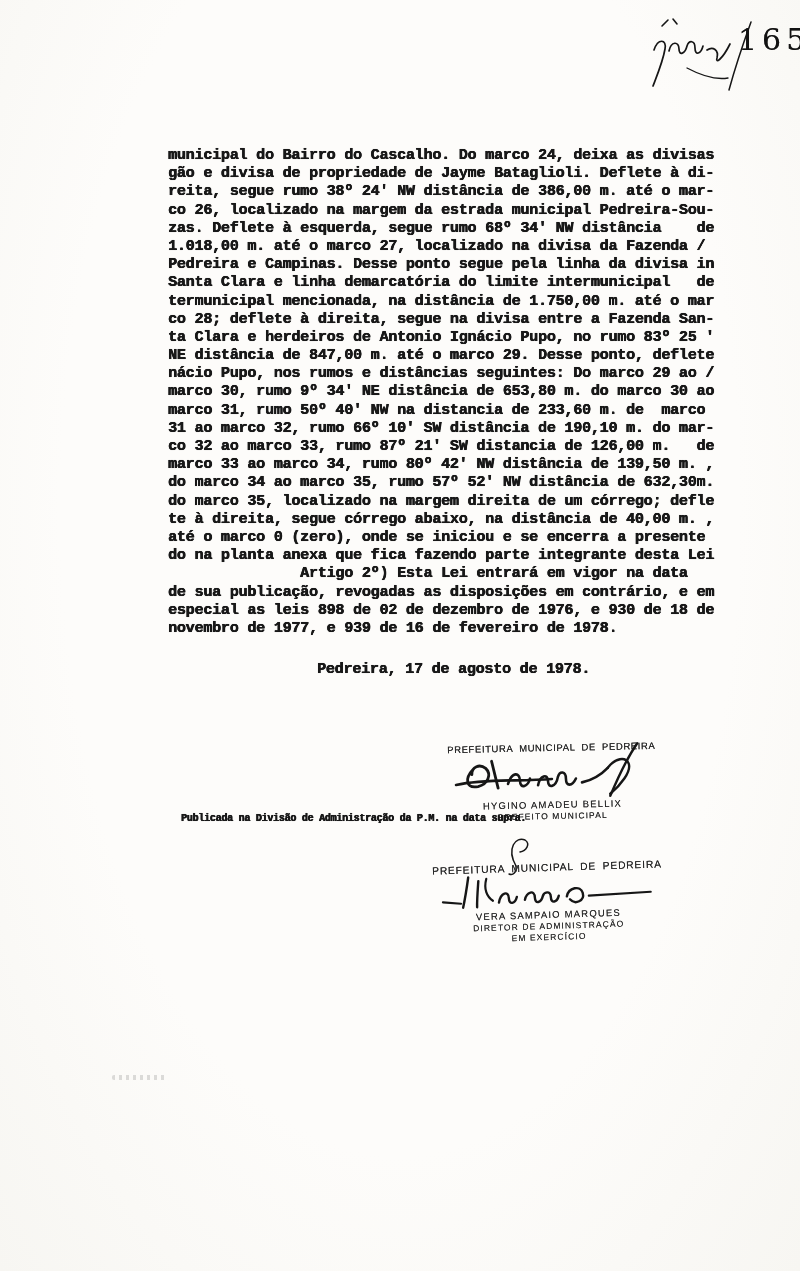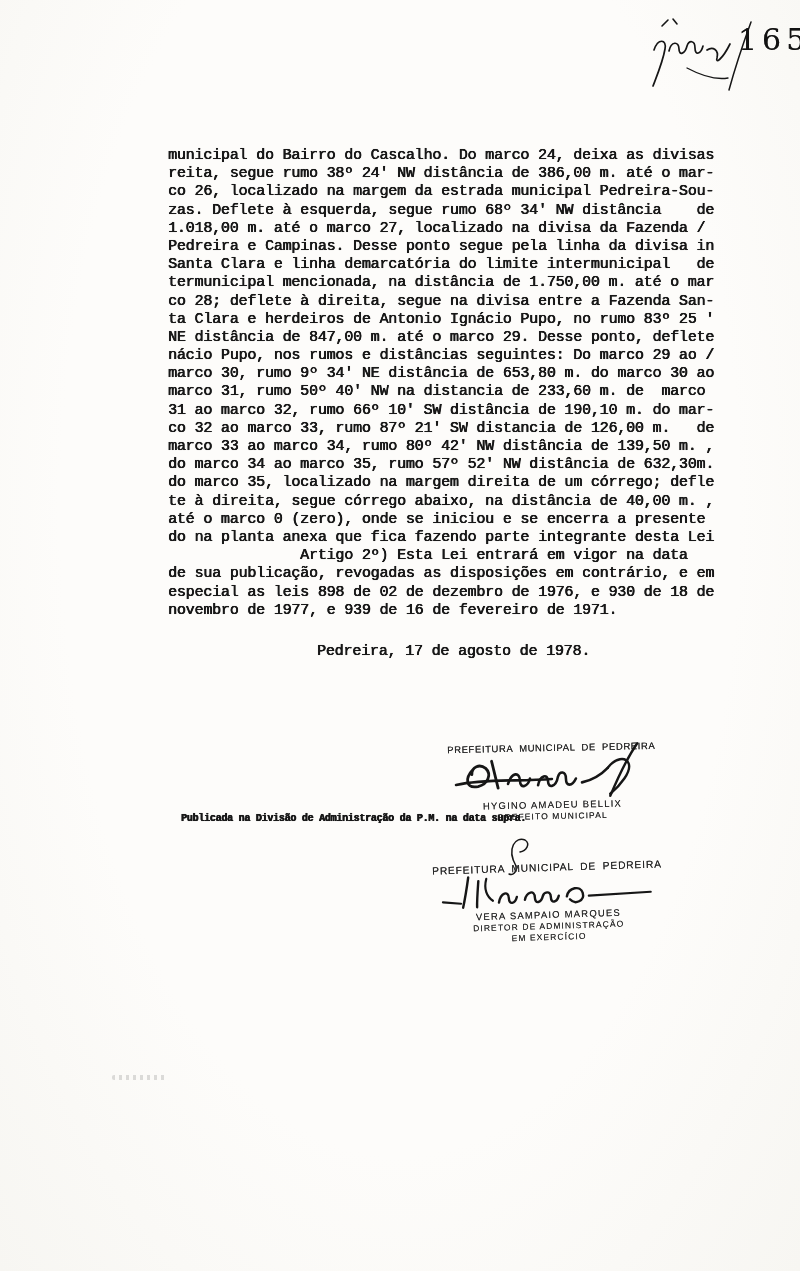--- a/index.html
+++ b/index.html
@@ -9,21 +9,21 @@
     font-family:"Liberation Mono","DejaVu Sans Mono",monospace;
     position:relative;overflow:hidden;
     color:#1b1b1b;
   }
   .page{position:absolute;inset:0;background:
     radial-gradient(ellipse at 50% 40%, #fdfcfa 60%, #f7f6f2 100%);}
 
   
   .typed{
     position:absolute;left:168px;top:146px;width:590px;
-    font-size:15.1px;font-weight:normal;line-height:18.2px;
+    font-size:15.1px;font-weight:bold;line-height:18.2px;
     color:#181818;
     text-shadow:0.4px 0 0 #181818, 0 0.3px 0 rgba(10,10,10,.75), 0 0 0.7px rgba(0,0,0,.55);
     letter-spacing:-0.25px;
   }
   .line{white-space:pre;height:18.2px;}
   .date-line{white-space:pre;margin-top:23px;padding-left:149px;height:18.2px;}
   .publicada{
     position:absolute;left:181px;top:813px;white-space:pre;
     font-size:10px;font-weight:bold;color:#181818;
     text-shadow:0.4px 0 0 #181818, 0 0.3px 0 rgba(10,10,10,.75), 0 0 0.7px rgba(0,0,0,.55);
@@ -74,20 +74,21 @@
     <path d="M37,45 C39,35 47,35 47,43 C47,50 53,48 55,40 C57,34 63,34 63,42 C63,50 69,48 71,40" stroke-width="1.7"></path>
     <path d="M75,44 C81,40 87,44 85,52 C83,58 90,54 98,38" stroke-width="1.7"></path>
     <path d="M97,84 C103,62 111,38 119,16" stroke-width="1.5"></path>
     <path d="M55,62 C70,70 84,74 96,72" stroke-width="1.3"></path>
   </svg>
   <div class="page-number">165</div>
 
   <div class="typed">
     <div>
         <div class="line">municipal do Bairro do Cascalho. Do marco 24, deixa as divisas</div>
+        <div class="line">gão e divisa de propriedade de Jayme Bataglioli. Deflete à di-</div>
         <div class="line">reita, segue rumo 38º 24' NW distância de 386,00 m. até o mar-</div>
         <div class="line">co 26, localizado na margem da estrada municipal Pedreira-Sou-</div>
         <div class="line">zas. Deflete à esquerda, segue rumo 68º 34' NW distância    de</div>
         <div class="line">1.018,00 m. até o marco 27, localizado na divisa da Fazenda /</div>
         <div class="line">Pedreira e Campinas. Desse ponto segue pela linha da divisa in</div>
         <div class="line">Santa Clara e linha demarcatória do limite intermunicipal   de</div>
         <div class="line">termunicipal mencionada, na distância de 1.750,00 m. até o mar</div>
         <div class="line">co 28; deflete à direita, segue na divisa entre a Fazenda San-</div>
         <div class="line">ta Clara e herdeiros de Antonio Ignácio Pupo, no rumo 83º 25 '</div>
         <div class="line">NE distância de 847,00 m. até o marco 29. Desse ponto, deflete</div>
@@ -100,21 +101,21 @@
         <div class="line">do marco 34 ao marco 35, rumo 57º 52' NW distância de 632,30m.</div>
         <div class="line">do marco 35, localizado na margem direita de um córrego; defle</div>
         <div class="line">te à direita, segue córrego abaixo, na distância de 40,00 m. ,</div>
         <div class="line">até o marco 0 (zero), onde se iniciou e se encerra a presente</div>
         <div class="line">do na planta anexa que fica fazendo parte integrante desta Lei</div>
       </div>
     <div>
         <div class="line">               Artigo 2º) Esta Lei entrará em vigor na data</div>
         <div class="line">de sua publicação, revogadas as disposições em contrário, e em</div>
         <div class="line">especial as leis 898 de 02 de dezembro de 1976, e 930 de 18 de</div>
-        <div class="line">novembro de 1977, e 939 de 16 de fevereiro de 1971.</div>
+        <div class="line">novembro de 1977, e 939 de 16 de fevereiro de 1978.</div>
       </div>
     <div class="date-line">Pedreira, 17 de agosto de 1978.</div>
   </div>
 
   <div class="stamp" id="stamp-mayor">
     <div class="office">PREFEITURA MUNICIPAL DE PEDREIRA</div>
     <svg class="sig" viewBox="0 0 200 46" width="200" height="46">
       <path d="M4,30 C34,24 66,28 100,26" stroke-width="2.6"></path>
       <path d="M22,14 C12,24 14,34 26,32 C36,30 40,20 34,14 C28,9 20,12 20,20" stroke-width="2.8"></path>
       <path d="M40,7 L46,34" stroke-width="2.8"></path>

